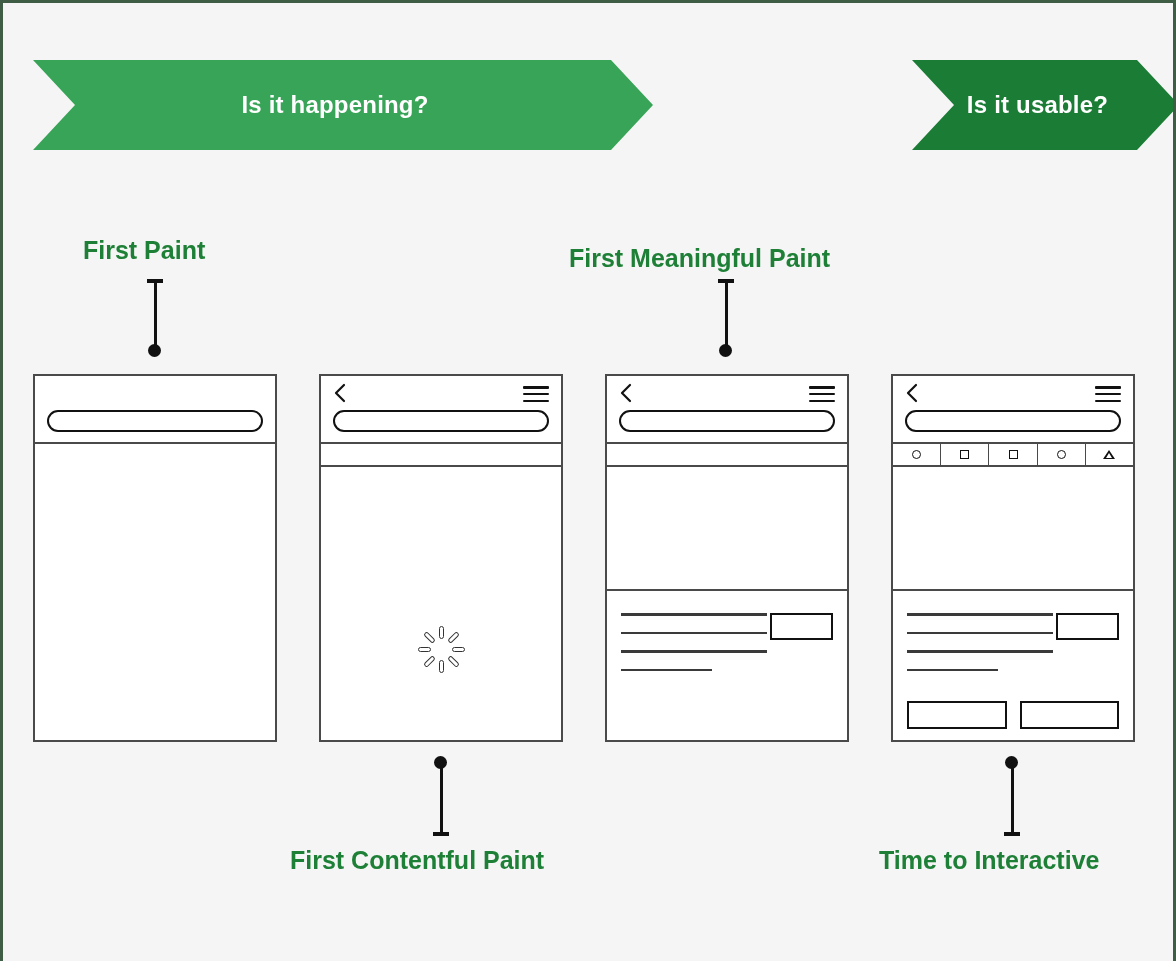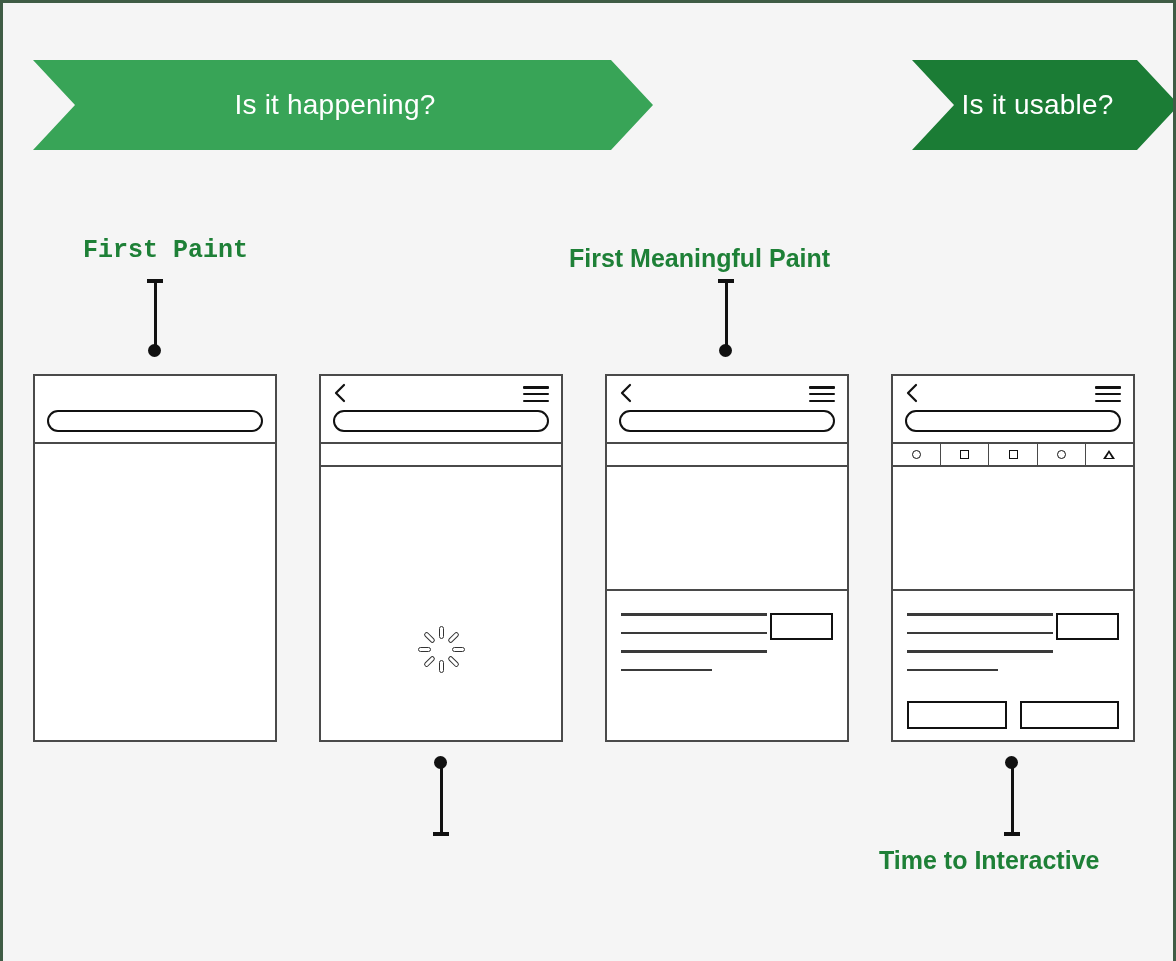--- a/index.html
+++ b/index.html
@@ -38,22 +38,22 @@
     position: absolute;
     top: 0;
     height: 90px;
     display: flex;
     align-items: center;
     justify-content: center;
   }
 
   .chev-label {
     color: #ffffff;
-    font-size: 28px;
-    font-weight: 400;
+    font-size: 24px;
+    font-weight: 700;
     letter-spacing: 0.2px;
     white-space: nowrap;
     position: relative;
     z-index: 2;
   }
 
   .chev-1 {
     left: 0;
     width: 620px;
     background: #38a457;
@@ -78,21 +78,21 @@
   .chev-3 .chev-label { transform: translateX(-8px); }
 
   
   .metric-label {
     position: absolute;
     color: #1e8037;
     font-size: 25px;
     font-weight: bold;
     white-space: nowrap;
   }
-  .lbl-fp  { left: 80px;  top: 233px; font-family: Liberation Mono, monospace; }
+  .lbl-fp  { left: 80px;  top: 233px; }
   .lbl-fmp { left: 566px; top: 233px; margin-top: 8px; }
   .lbl-fcp { left: 287px; top: 843px; }
   .lbl-tti { left: 876px; top: 843px; }
 
   
   .pointer {
     position: absolute;
     width: 22px;
   }
   .pointer .stem {
@@ -321,20 +321,21 @@
     <div class="chev chev-1">
       <span class="chev-label">Is it happening?</span>
     </div>
     <div class="chev chev-3">
       <span class="chev-label">Is it usable?</span>
     </div>
   </div>
 
   <div class="metric-label lbl-fp">First Paint</div>
   <div class="metric-label lbl-fmp">First Meaningful Paint</div>
+  <div class="metric-label lbl-fcp">First Contentful Paint</div>
   <div class="metric-label lbl-tti">Time to Interactive</div>
 
   <div class="pointer ptr-down ptr-fp">
     <div class="cap"></div>
     <div class="stem"></div>
     <div class="dot"></div>
   </div>
   <div class="pointer ptr-down ptr-fmp">
     <div class="cap"></div>
     <div class="stem"></div>

